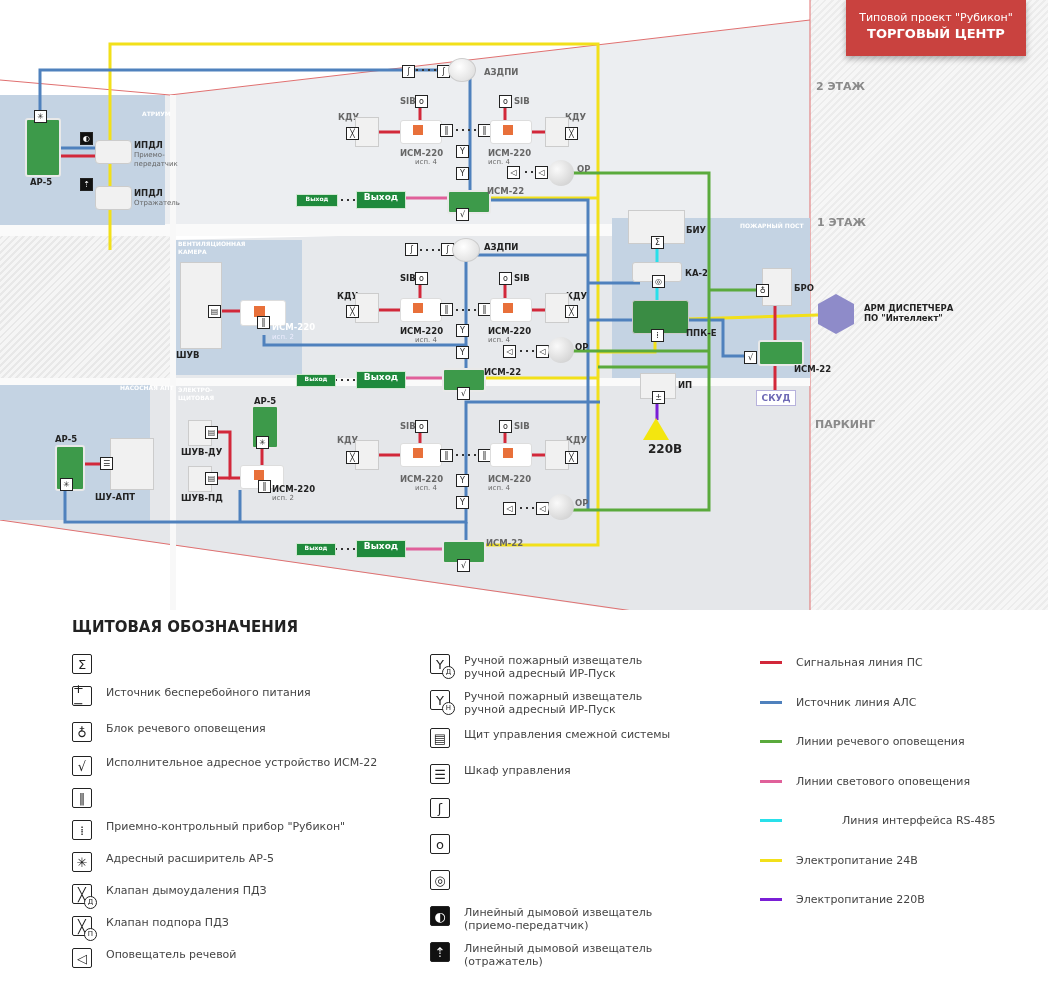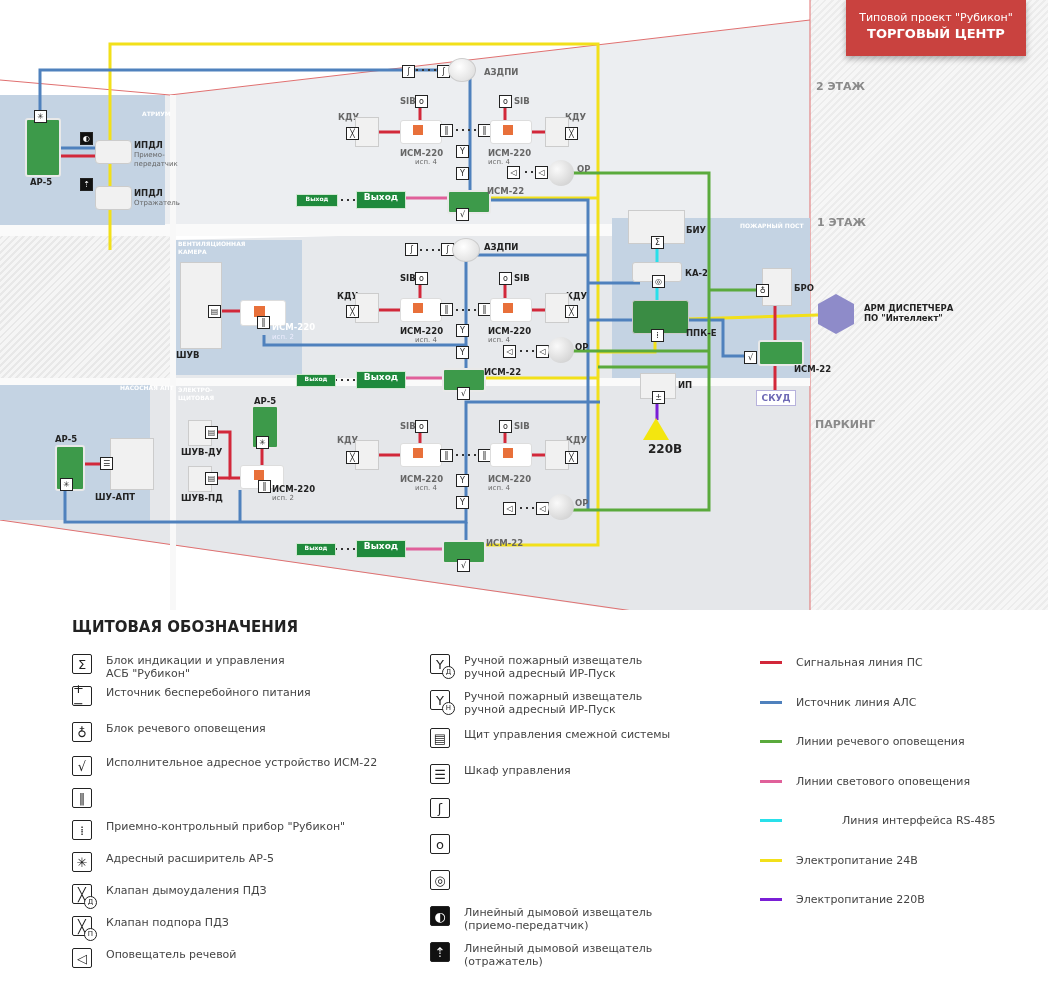--- a/index.html
+++ b/index.html
@@ -308,22 +308,20 @@
   <div class="exit-sign" style="left:356px;top:540px;width:48px;height:16px;font-size:9px">Выход</div>
   <div class="dev board" style="left:442px;top:540px;width:40px;height:20px"></div>
   <div class="sym" style="left:457px;top:559px">√</div>
   <div class="lbl grey" style="left:486px;top:538px">ИСМ-22</div>
 </div>
 
 <div class="legend-title">ЩИТОВАЯ ОБОЗНАЧЕНИЯ</div>
 <div id="legend-col1">
     <div class="lg-item" style="left: 72px; top: 654px;">
       <div class="lg-icon">Σ</div>
-      <div class="lg-text">Блок индикации и управления
-АСБ "Рубикон"</div>
     </div>
     <div class="lg-item" style="left: 72px; top: 686px;">
       <div class="lg-icon">+−</div>
       <div class="lg-text">Источник бесперебойного питания</div>
     </div>
     <div class="lg-item" style="left: 72px; top: 722px;">
       <div class="lg-icon">♁</div>
       <div class="lg-text">Блок речевого оповещения</div>
     </div>
     <div class="lg-item" style="left: 72px; top: 756px;">

